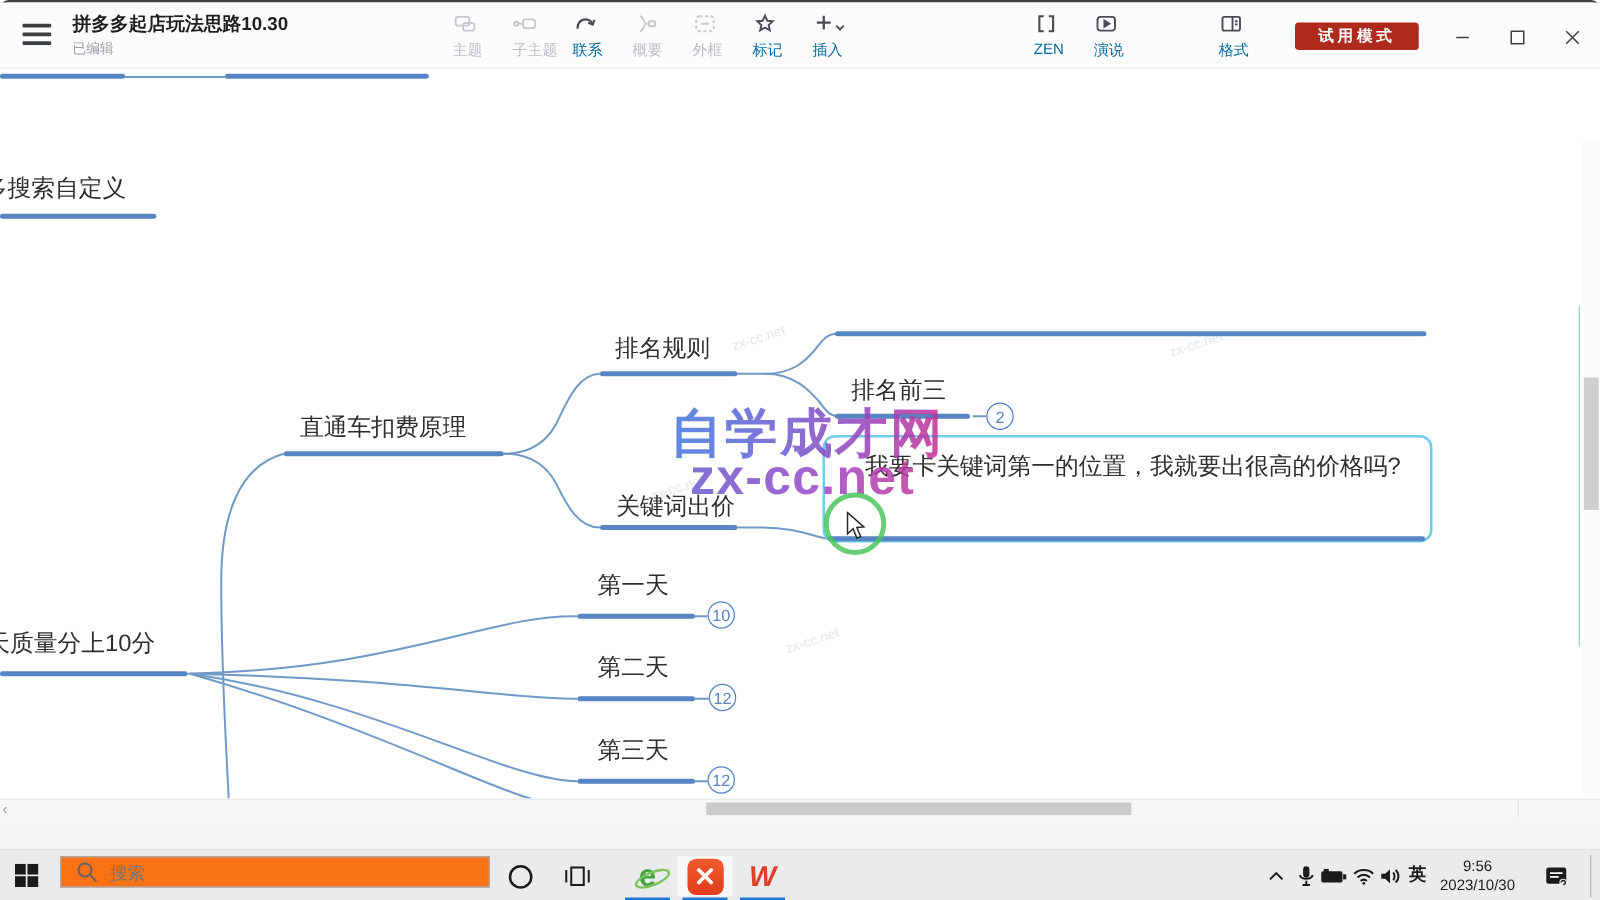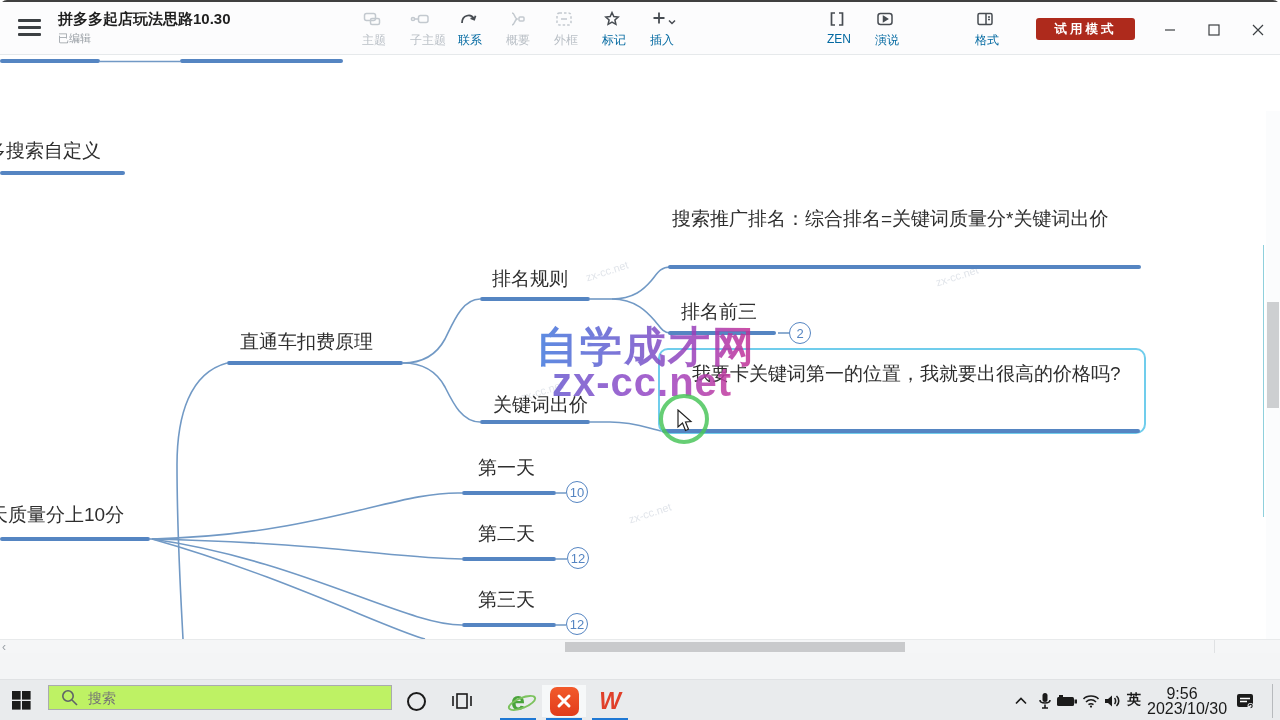--- a/index.html
+++ b/index.html
@@ -49,34 +49,34 @@
   .teal-line { position:absolute; left:1263px; top:190px; width:1px; height:272px; background:#8fd0dd; z-index:9; }
   .hscroll { position:absolute; left:0; top:637px; width:1280px; height:14px; background:#f5f6f7; border-top:1px solid #e8eaeb; z-index:12; }
   .hscroll-thumb { position:absolute; left:565px; top:2px; width:340px; height:10px; background:#c9cacc; cursor:pointer; }
   .hscroll-arrow { position:absolute; left:2px; top:1px; width:10px; height:12px; color:#9aa0a6; font-size:12px; line-height:12px; }
   .hscroll-div { position:absolute; left:1214px; top:0; width:1px; height:14px; background:#dfe1e3; }
   .bottomstrip { position:absolute; left:0; top:651px; width:1280px; height:27px; background:#f4f5f6; border-bottom:1px solid #e0e2e4; z-index:12; }
 
   
   .taskbar { position:absolute; left:0; top:678px; width:1280px; height:42px; background:#e9ebed; z-index:40; }
   .start-btn { position:absolute; left:12px; top:11px; width:24px; height:20px; cursor:pointer; }
-  .search-box { position:absolute; left:48px; top:5px; width:344px; height:25px; background:#bef264; border:1px solid #a9abae; display:flex; align-items:center; }
+  .search-box { position:absolute; left:48px; top:5px; width:344px; height:25px; background:#f97316; border:1px solid #a9abae; display:flex; align-items:center; }
   .search-box svg { margin-left:12px; }
   .search-box input { border:none; outline:none; font-size:14px; color:#3c4043; margin-left:10px; width:260px; background:transparent; font-family:"Liberation Sans",sans-serif; }
   .tb-ico { position:absolute; top:5px; width:44px; height:32px; display:flex; align-items:center; justify-content:center; cursor:pointer; }
   .tb-active { background:#f6f8f9; }
   .xmind-tile { width:29px; height:29px; border-radius:7px; background:linear-gradient(180deg,#f25a2b,#e23c1c); display:flex; align-items:center; justify-content:center; }
   .ie-e { position:relative; font-size:25px; font-weight:bold; color:#49a33b; line-height:25px; }
   .ie-ring { position:absolute; left:-4px; top:8px; width:30px; height:12px; border:2px solid #7cc25e; border-radius:50%; transform:rotate(-22deg); }
   .wps-w { font-size:23px; font-weight:bold; font-style:italic; color:#e0402a; }
   .run-bar { position:absolute; top:38px; height:4px; background:#1f78d4; z-index:41; }
   .tray-ico { position:absolute; top:11px; width:22px; height:20px; display:flex; align-items:center; justify-content:center; cursor:pointer; }
   .tray-ico svg { stroke:#1b1b1b; fill:none; stroke-width:1.6; }
   .ime { position:absolute; left:1127px; top:11px; font-size:14px; font-weight:bold; color:#1b1b1b; cursor:pointer; }
-  .clock { position:absolute; left:1147px; top:6px; width:70px; text-align:center; font-size:16px; color:#1b1b1b; line-height:15px; cursor:pointer; }
+  .clock { position:absolute; left:1147px; top:6px; width:70px; text-align:center; font-size:12px; color:#1b1b1b; line-height:15px; cursor:pointer; }
   .desk-div { position:absolute; left:1272px; top:4px; width:1px; height:34px; background:#b7babd; }
 </style>
 </head>
 <body>
 
 <div id="app">
 
   <div class="titlebar">
     <div class="hamburger">
         <span></span>
@@ -207,21 +207,20 @@
 
     <div class="node-label" style="left:-13px;top:83px">多搜索自定义</div>
     <div class="underline" style="left:0;top:116px;width:125px"></div>
 
     <div class="node-label" style="left:240px;top:274px">直通车扣费原理</div>
     <div class="underline" style="left:227px;top:306px;width:176px"></div>
 
     <div class="node-label" style="left:492px;top:211px">排名规则</div>
     <div class="underline" style="left:480px;top:242px;width:110px"></div>
 
-    <div class="node-label multiline" style="left:672px;top:150px;width:462px">搜索推广排名：综合排名=关键词质量分*关键词出价</div>
     <div class="underline" style="left:668px;top:210px;width:473px"></div>
 
     <div class="node-label" style="left:681px;top:244px">排名前三</div>
     <div class="underline" style="left:668px;top:276px;width:108px"></div>
     <div class="badge" style="left:789px;top:267px">2</div>
 
     <div class="node-label" style="left:493px;top:337px">关键词出价</div>
     <div class="underline" style="left:480px;top:365px;width:110px"></div>
 
     <div class="sel-box"></div>

